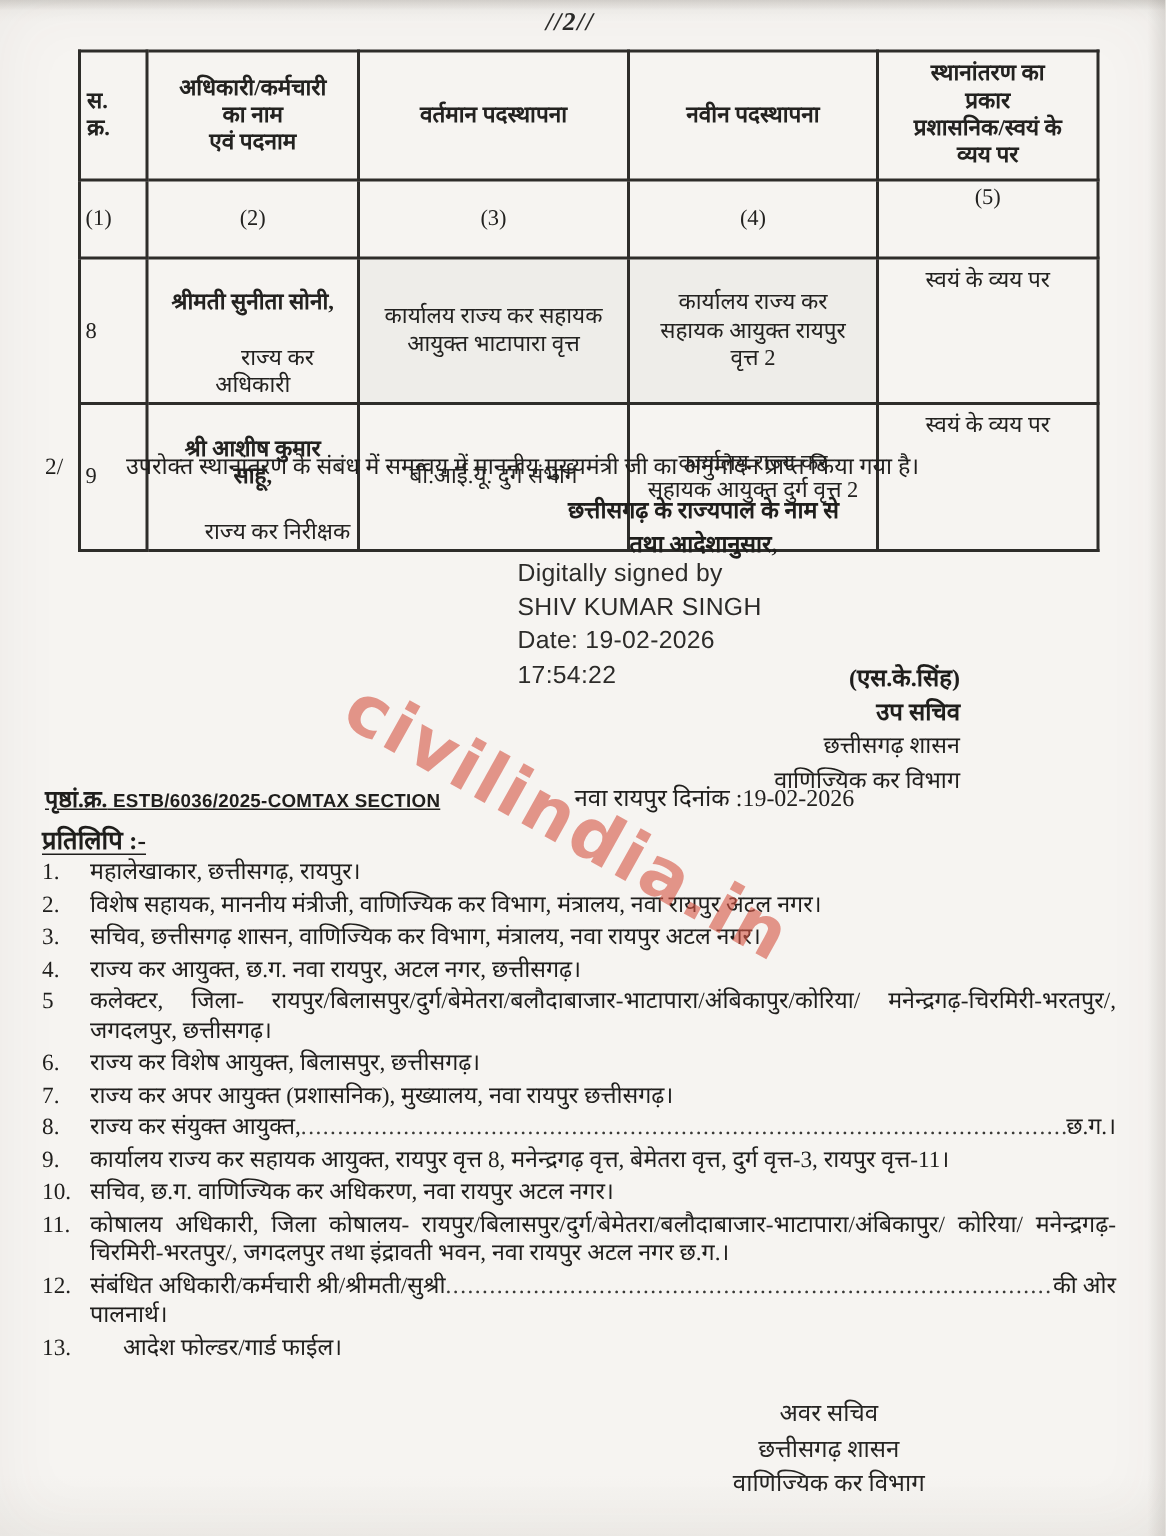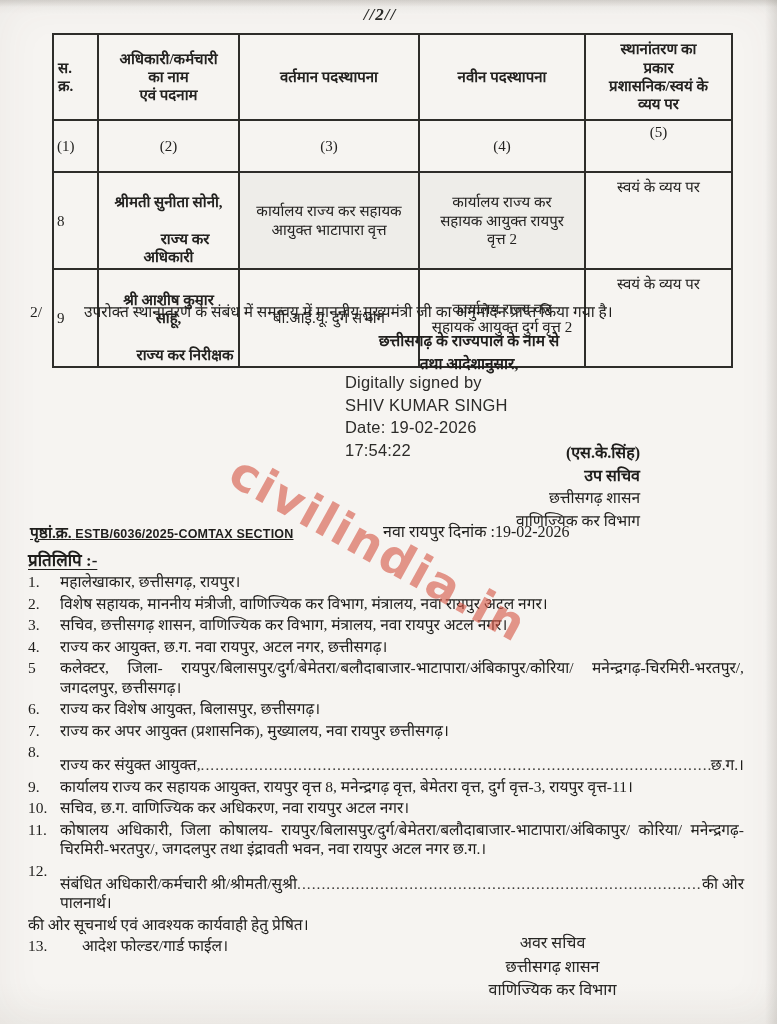--- a/index.html
+++ b/index.html
@@ -34,21 +34,21 @@
   .numrow td{height:46px;font-size:15px;}
   .numrow td.c5top{vertical-align:top;padding-top:2px;}
   .numrow td.c1n{text-align:left;padding-left:3px;}
   .datarow td{white-space:pre-line;}
   .datarow .sno{text-align:left;vertical-align:middle;padding-left:3px;}
   .datarow .typecell{vertical-align:top;padding-top:5px;border-radius:12px;}
   .r8 td{height:56px}
   .r9 td{height:60px}
   .shaded{background:#eeede9;}
   .pname{font-weight:bold;white-space:pre-line;}
-  .pdesig{font-weight:bold;margin-left:33px;}
+  .pdesig{font-weight:normal;margin-left:33px;}
 
   .para2{position:absolute;left:30px;top:302px;width:706px;display:flex;
     font-size:15.5px;line-height:20px;}
   .para2 .pnum{width:54px;flex-shrink:0;}
 
   .authority{position:absolute;left:333px;top:329px;width:272px;text-align:center;
     font-weight:bold;font-size:15.5px;line-height:23px;}
 
   .digsig{position:absolute;left:345px;top:371px;
     font-family:"Liberation Sans","DejaVu Sans",sans-serif;
@@ -65,21 +65,21 @@
   .dateline{position:absolute;left:383px;top:520px;font-size:16px;}
 
   .pratilipi{position:absolute;left:28px;top:548px;font-weight:bold;font-size:17px;
     text-decoration:underline;text-underline-offset:3px;}
 
   .copylist{position:absolute;left:28px;top:572px;width:716px;}
   .citem{display:flex;margin-bottom:2px;font-size:15.5px;line-height:19.5px;}
   .citem .num{width:32px;flex-shrink:0;}
   .citem .txt{flex:1;min-width:0;}
   .citem .just{text-align:justify;}
-  .leaderline{display:flex;align-items:flex-end;margin-top:13px;}
+  .leaderline{display:flex;align-items:flex-end;}
   .leaderline .pre,.leaderline .post{white-space:nowrap;}
   .leaderline .dots{flex:1;min-width:0;overflow:hidden;white-space:nowrap;
     letter-spacing:1px;color:#3a3936;}
   .flushitem{margin-bottom:2px;font-size:15.5px;line-height:19.5px;}
   .gaptext{padding-left:22px;}
 
   .watermark{position:absolute;left:247px;top:444px;
     transform:rotate(29deg);transform-origin:left top;
     font-family:"DejaVu Sans","Liberation Sans",sans-serif;
     font-size:47px;font-weight:bold;letter-spacing:2px;
@@ -232,21 +232,20 @@
       <span class="num">12.</span>
       <span class="txt">
         <span class="leaderline">
           <span class="pre">संबंधित अधिकारी/कर्मचारी श्री/श्रीमती/सुश्री</span>
           <span class="dots">..................................................................................................................</span>
           <span class="post">की ओर</span>
         </span>
         <span>पालनार्थ।</span>
       </span>
     </div>
-    <div class="flushitem">की ओर सूचनार्थ एवं आवश्यक कार्यवाही हेतु प्रेषित।</div>
     <div class="citem">
       <span class="num">13.</span>
       <span class="txt gaptext">आदेश फोल्डर/गार्ड फाईल।</span>
     </div>
   </div>
 
   <div class="watermark">civilindia.in</div>
 
   <div class="footer">
     <div>अवर सचिव</div>

